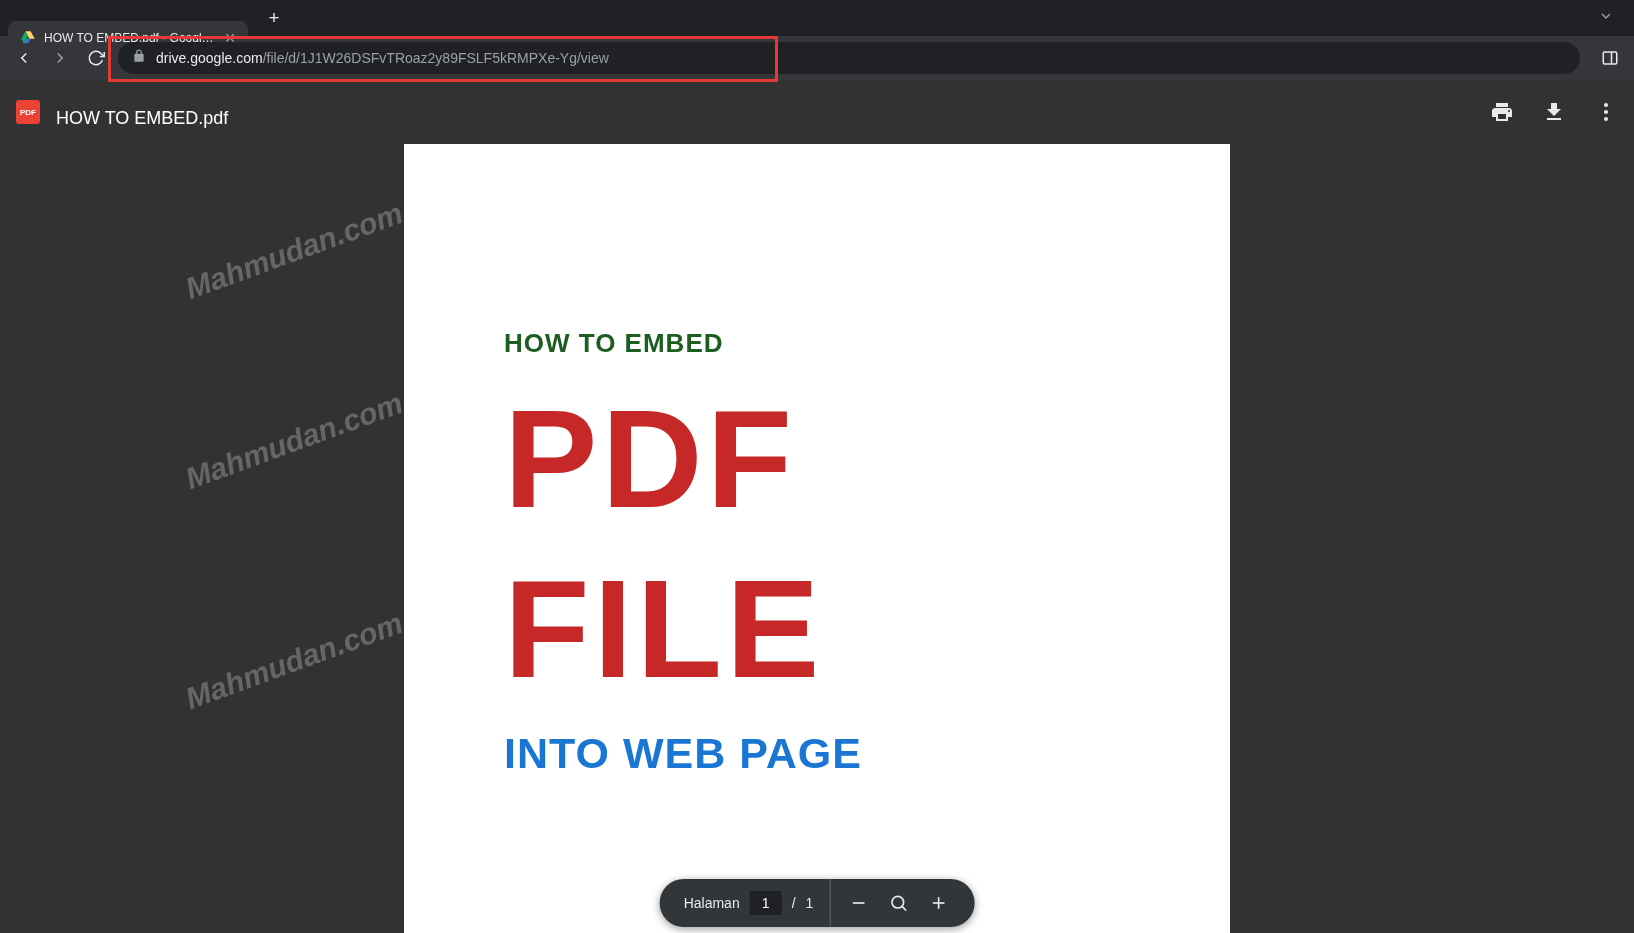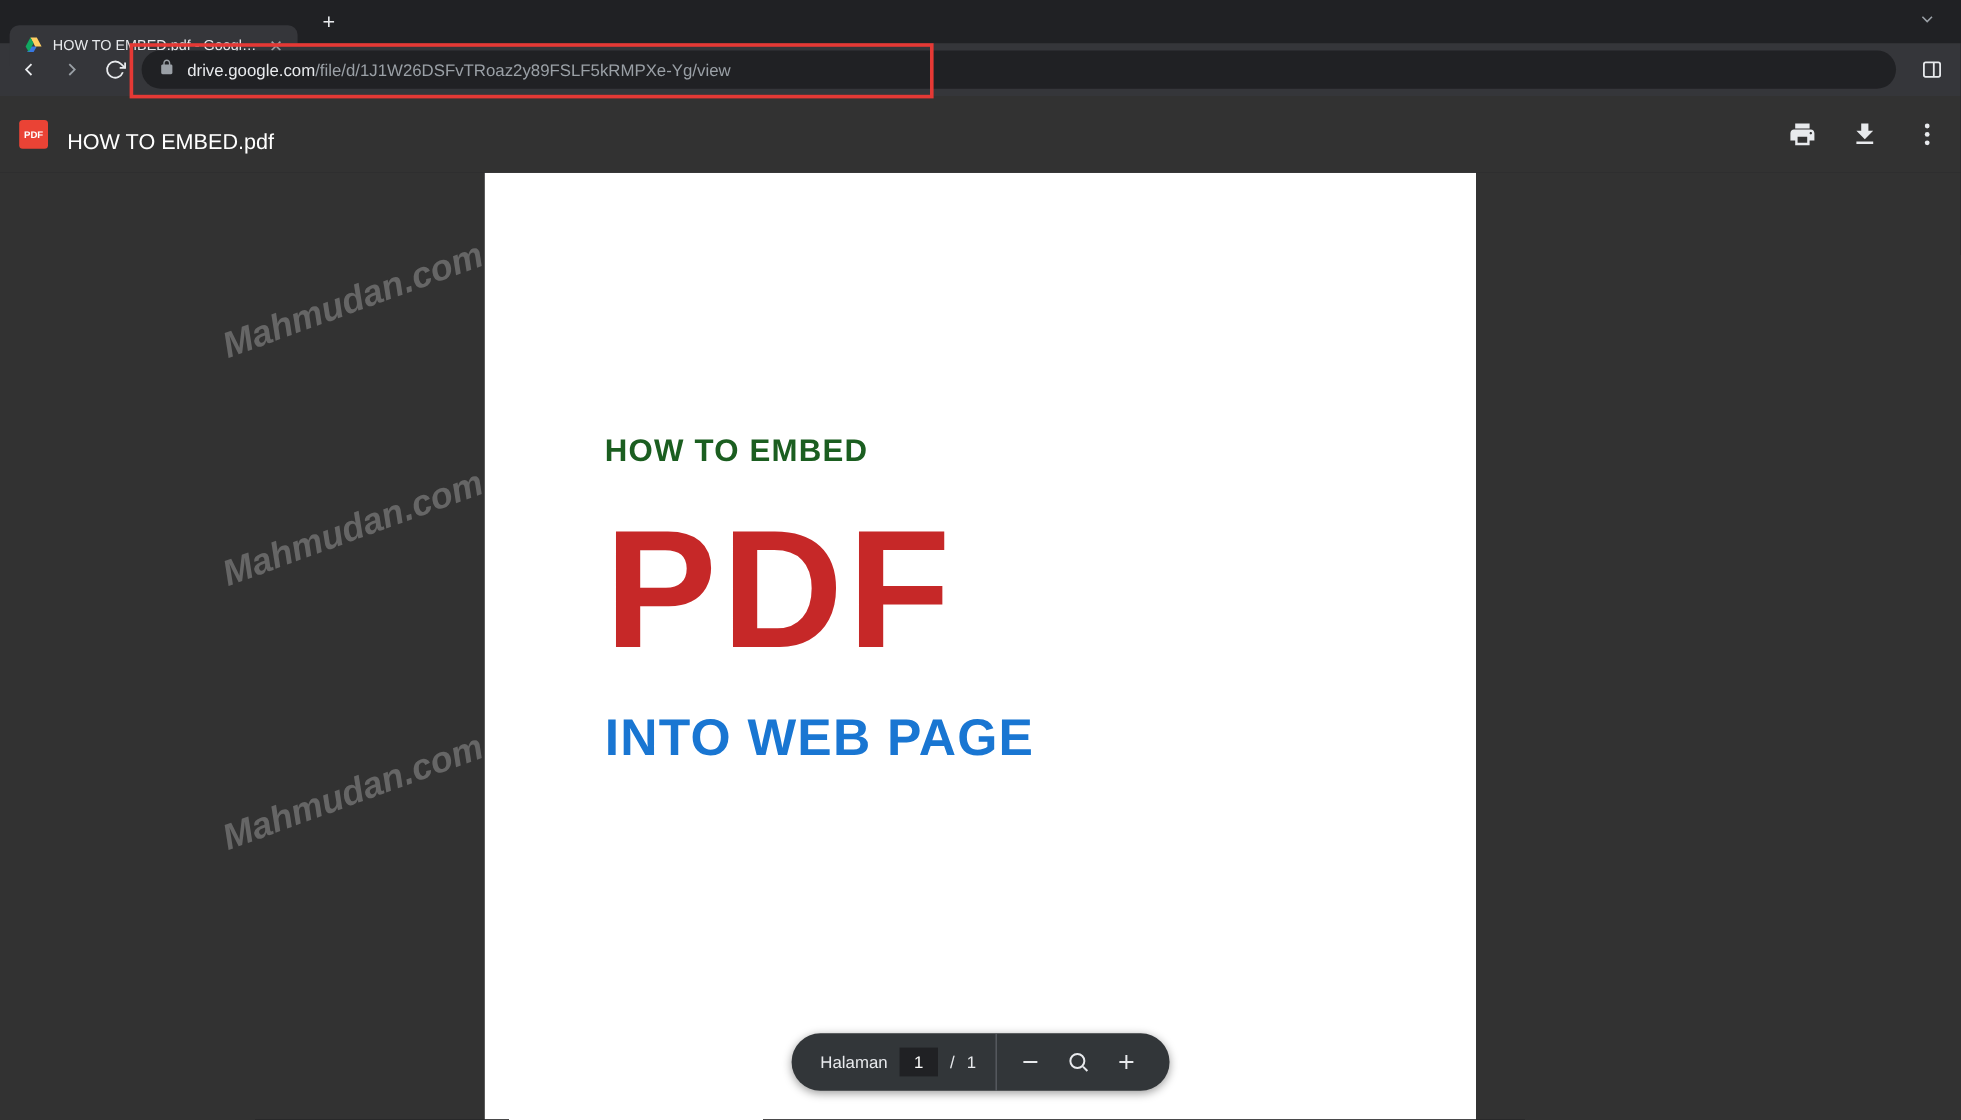--- a/index.html
+++ b/index.html
@@ -181,21 +181,21 @@
       height: calc(933px - 36px - 44px - 64px);
       background: #323232;
       display: flex;
       justify-content: center;
       overflow: hidden;
     }
     .pdf-page {
       margin-top: 0;
       width: 826px;
       background: white;
-      padding: 76px 100px;
+      padding: 44px 100px;
       position: relative;
     }
     .pdf-heading {
       color: #1b5e20;
       font-size: 26px;
       font-weight: 900;
       letter-spacing: 1px;
       margin-top: 140px;
       margin-bottom: 30px;
     }
@@ -220,21 +220,21 @@
       font-size: 30px;
       font-weight: bold;
       font-style: italic;
       transform: rotate(-20deg);
       pointer-events: none;
       white-space: nowrap;
     }
     
     .bottom-toolbar {
       position: absolute;
-      bottom: 24px;
+      bottom: 6px;
       left: 50%;
       transform: translateX(-50%);
       background: #323639;
       border-radius: 24px;
       height: 48px;
       display: flex;
       align-items: center;
       padding: 0 8px;
       gap: 0;
       box-shadow: 0 2px 8px rgba(0,0,0,0.4);
@@ -365,20 +365,21 @@
   <div class="watermark" style="top:280px; left:180px">Mahmudan.com</div>
   <div class="watermark" style="top:280px; left:600px">Mahmudan.com</div>
   <div class="watermark" style="top:280px; left:1000px">Mahmudan.com</div>
   <div class="watermark" style="top:500px; left:180px">Mahmudan.com</div>
   <div class="watermark" style="top:500px; left:600px">Mahmudan.com</div>
   <div class="watermark" style="top:500px; left:1000px">Mahmudan.com</div>
 
   <div class="pdf-page">
     <div class="pdf-heading">HOW TO EMBED</div>
     <div class="pdf-big">PDF</div>
+    <div class="pdf-big">FILE</div>
     <div class="pdf-sub">INTO WEB PAGE</div>
   </div>
 
   <div class="bottom-toolbar">
     <div class="page-section">
       <span>Halaman</span>
       <input class="page-input" value="1" style="">
       <span>/</span>
       <span>1</span>
     </div>

